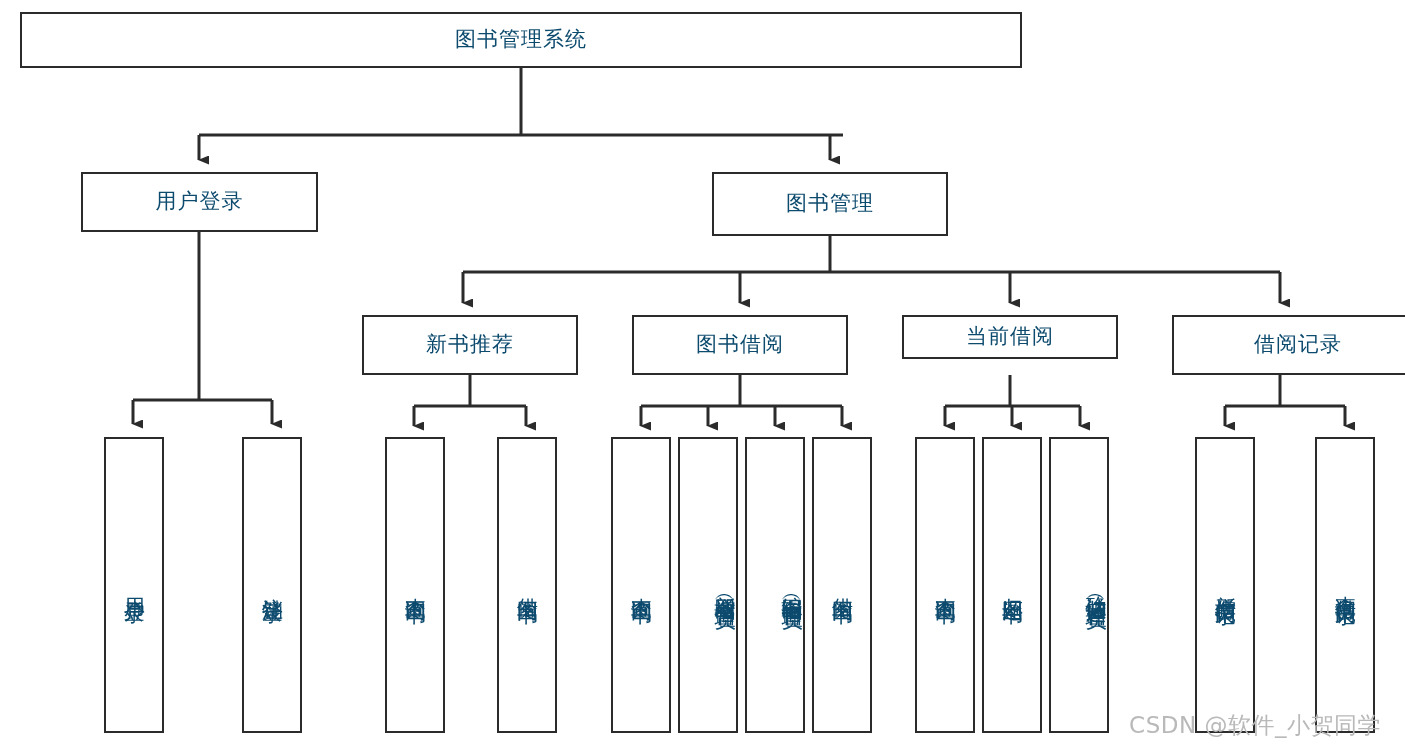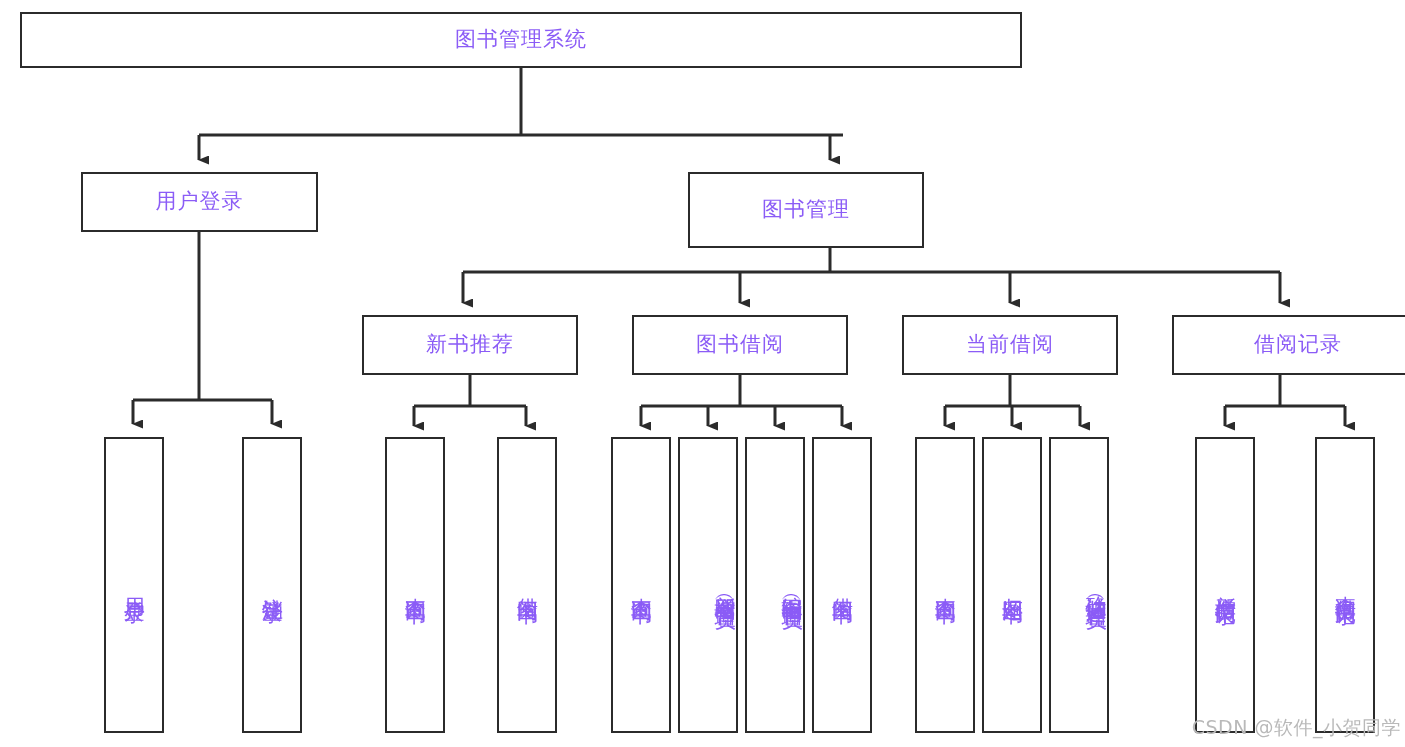--- a/index.html
+++ b/index.html
@@ -27,21 +27,21 @@
     pointer-events: none;
   }
   .node {
     position: absolute;
     box-sizing: border-box;
     background: #ffffff;
     border: 2px solid #2b2b2b;
     display: flex;
     align-items: center;
     justify-content: center;
-    color: #8b5cf6;
+    color: #0c4a6e;
   }
   .node-h {
     font-size: 21px;
     letter-spacing: 1px;
     line-height: 1.1;
     white-space: nowrap;
   }
   .node-v {
     writing-mode: vertical-rl;
     text-orientation: upright;
@@ -57,23 +57,23 @@
     justify-content: center;
     align-items: center;
     padding-top: 0;
   }
   .leaf-label {
     writing-mode: vertical-rl;
     text-orientation: upright;
   }
   .watermark {
     position: absolute;
-    right: 4px;
+    right: 24px;
     bottom: 6px;
-    font-size: 19px;
+    font-size: 23px;
     color: #b9b9b9;
     white-space: nowrap;
     letter-spacing: 0.5px;
   }
 </style>
 </head>
 <body>
 
 <div id="diagram-root">
 
@@ -127,31 +127,31 @@
     </g>
   </svg>
 
   <div class="node node-h" style="left:20px; top:12px; width:1002px; height:56px;">
     <span>图书管理系统</span>
   </div>
 
   <div class="node node-h" style="left:81px; top:172px; width:237px; height:60px;">
     <span>用户登录</span>
   </div>
-  <div class="node node-h" style="left:688px; top:172px; width:236px; height:76px;">
+  <div class="node node-h" style="left:712px; top:172px; width:236px; height:64px;">
     <span>图书管理</span>
   </div>
 
   <div class="node node-h" style="left:632px; top:315px; width:216px; height:60px;">
     <span>图书借阅</span>
   </div>
   <div class="node node-h" style="left:362px; top:315px; width:216px; height:60px;">
     <span>新书推荐</span>
   </div>
-  <div class="node node-h" style="left:902px; top:315px; width:216px; height:60px;">
+  <div class="node node-h" style="left:902px; top:315px; width:216px; height:44px;">
     <span>当前借阅</span>
   </div>
   <div class="node node-h" style="left:1172px; top:315px; width:252px; height:60px;">
     <span>借阅记录</span>
   </div>
 
   <div class="node node-v pad-mid" style="left:104px; top:437px; width:60px; height:296px;">
     <span class="leaf-label">用户登录</span>
   </div>
   <div class="node node-v pad-mid" style="left:242px; top:437px; width:60px; height:296px;">

